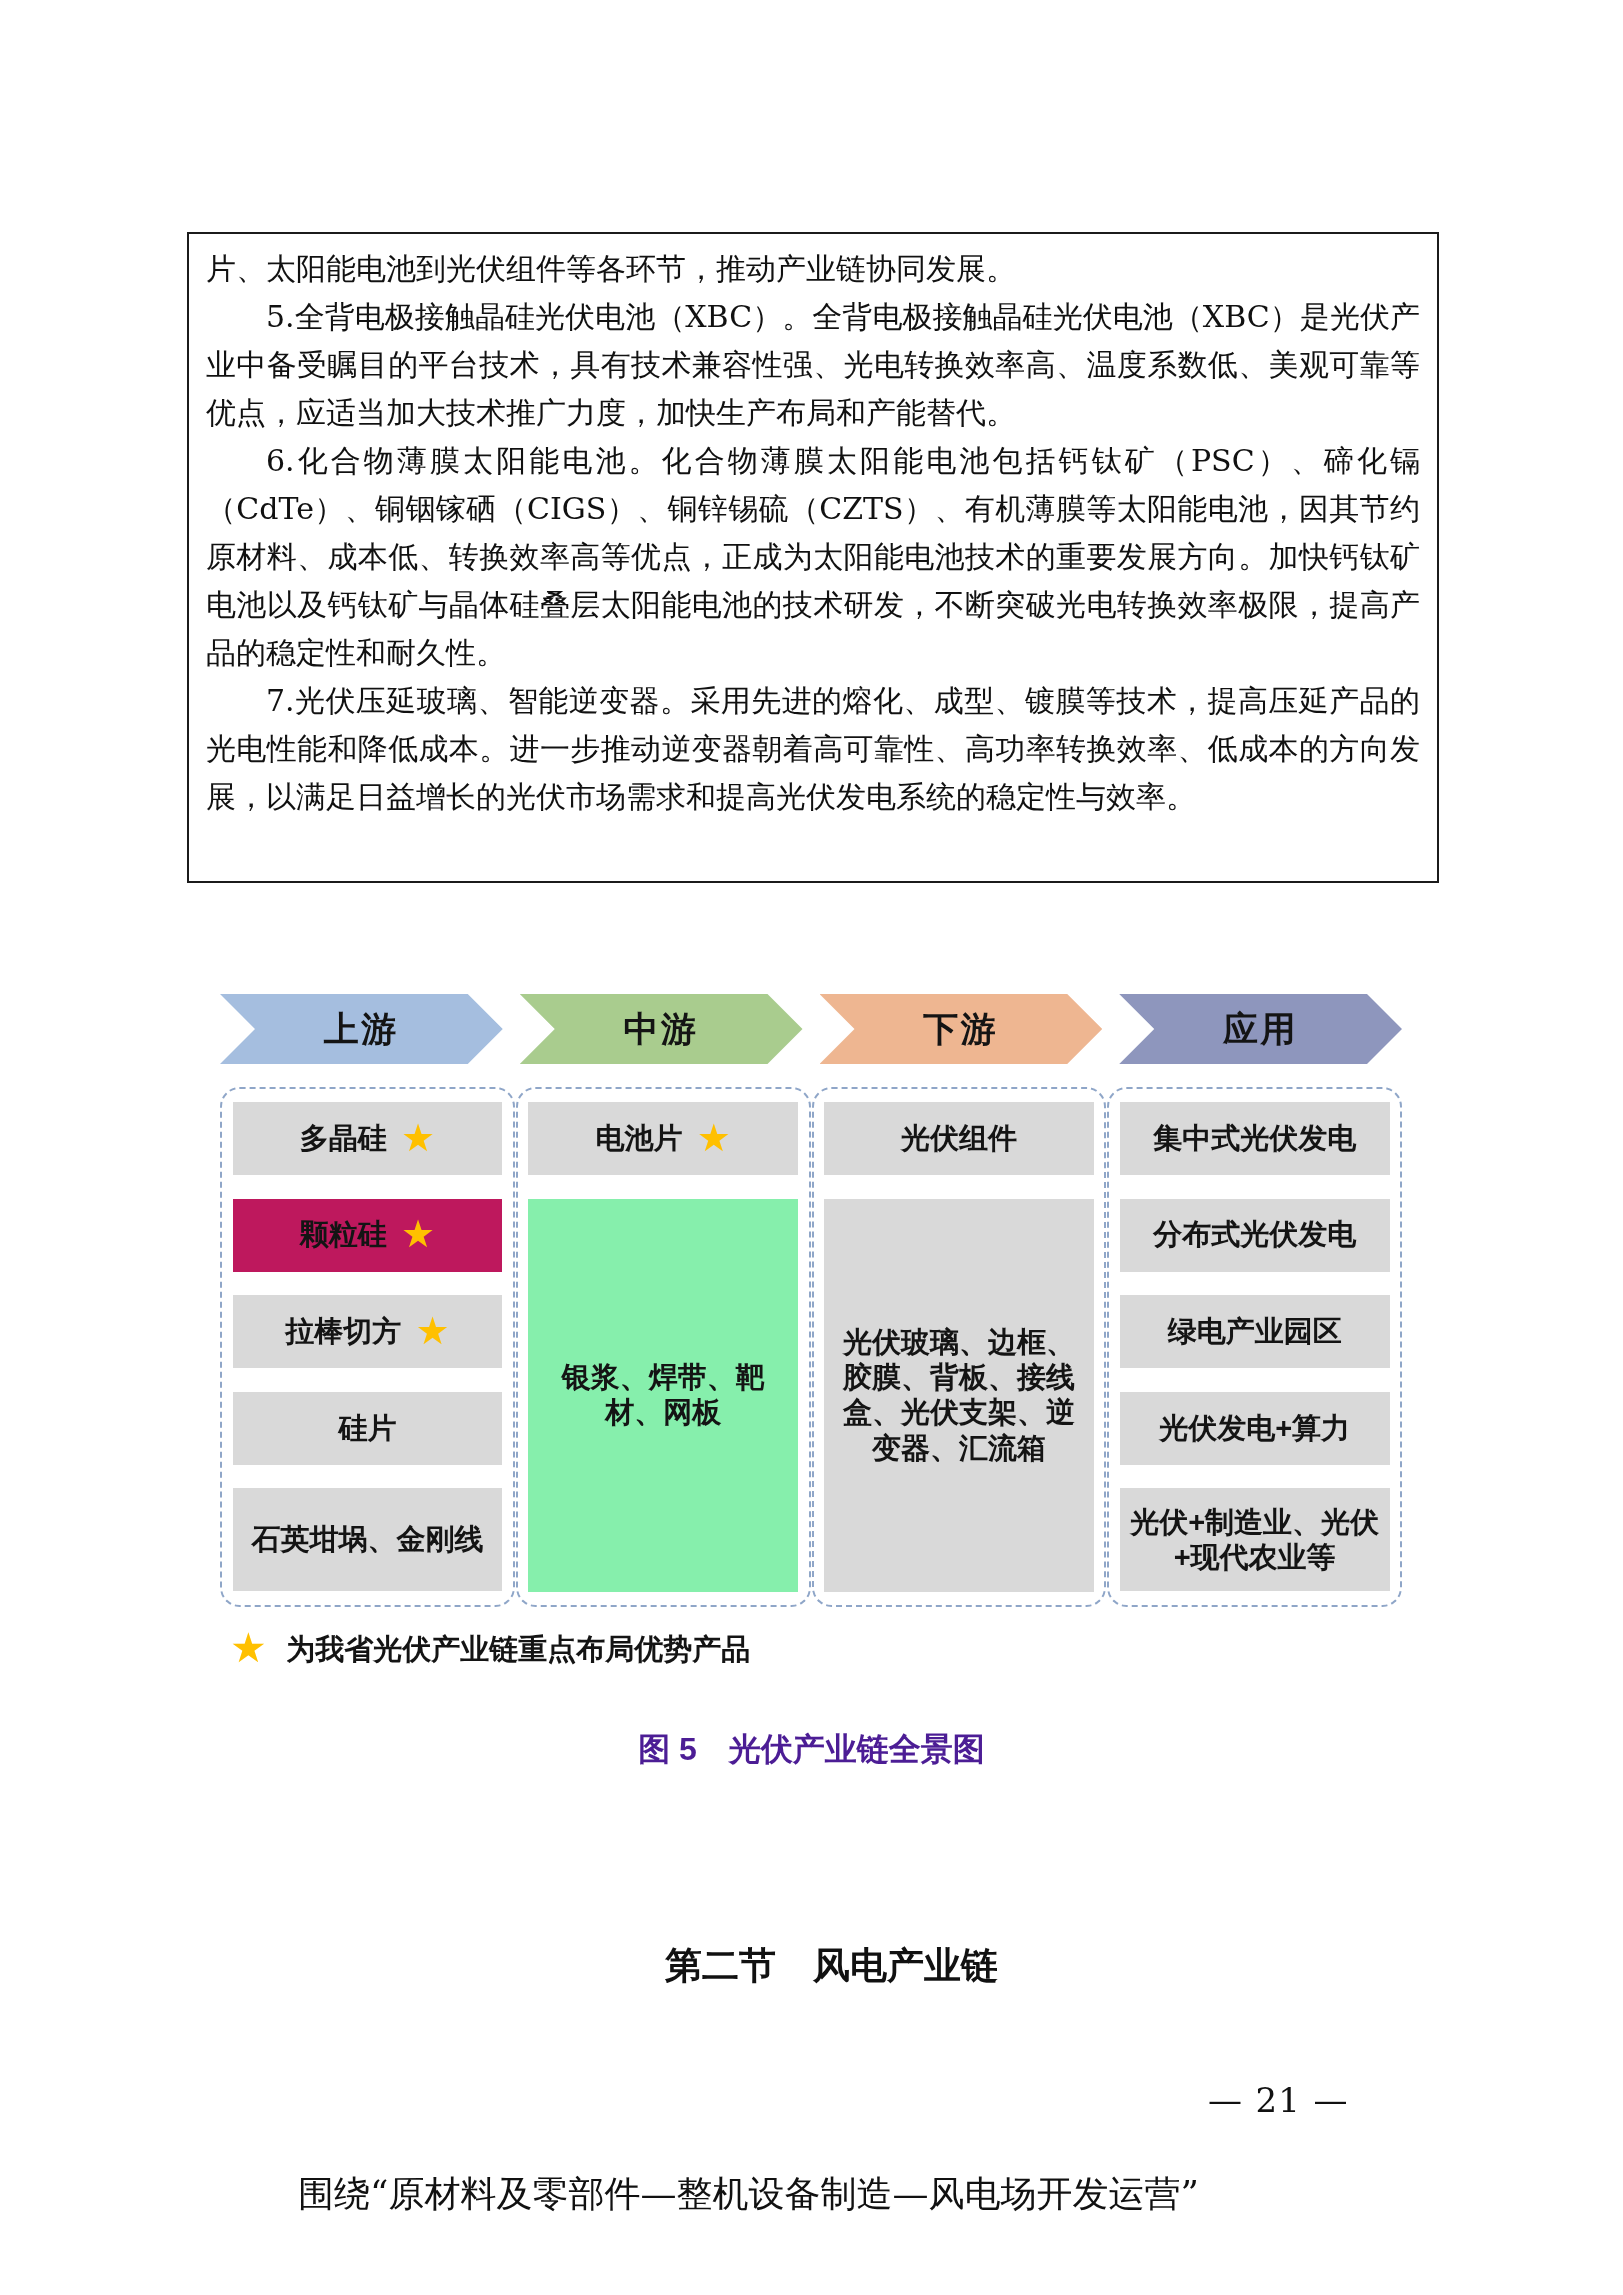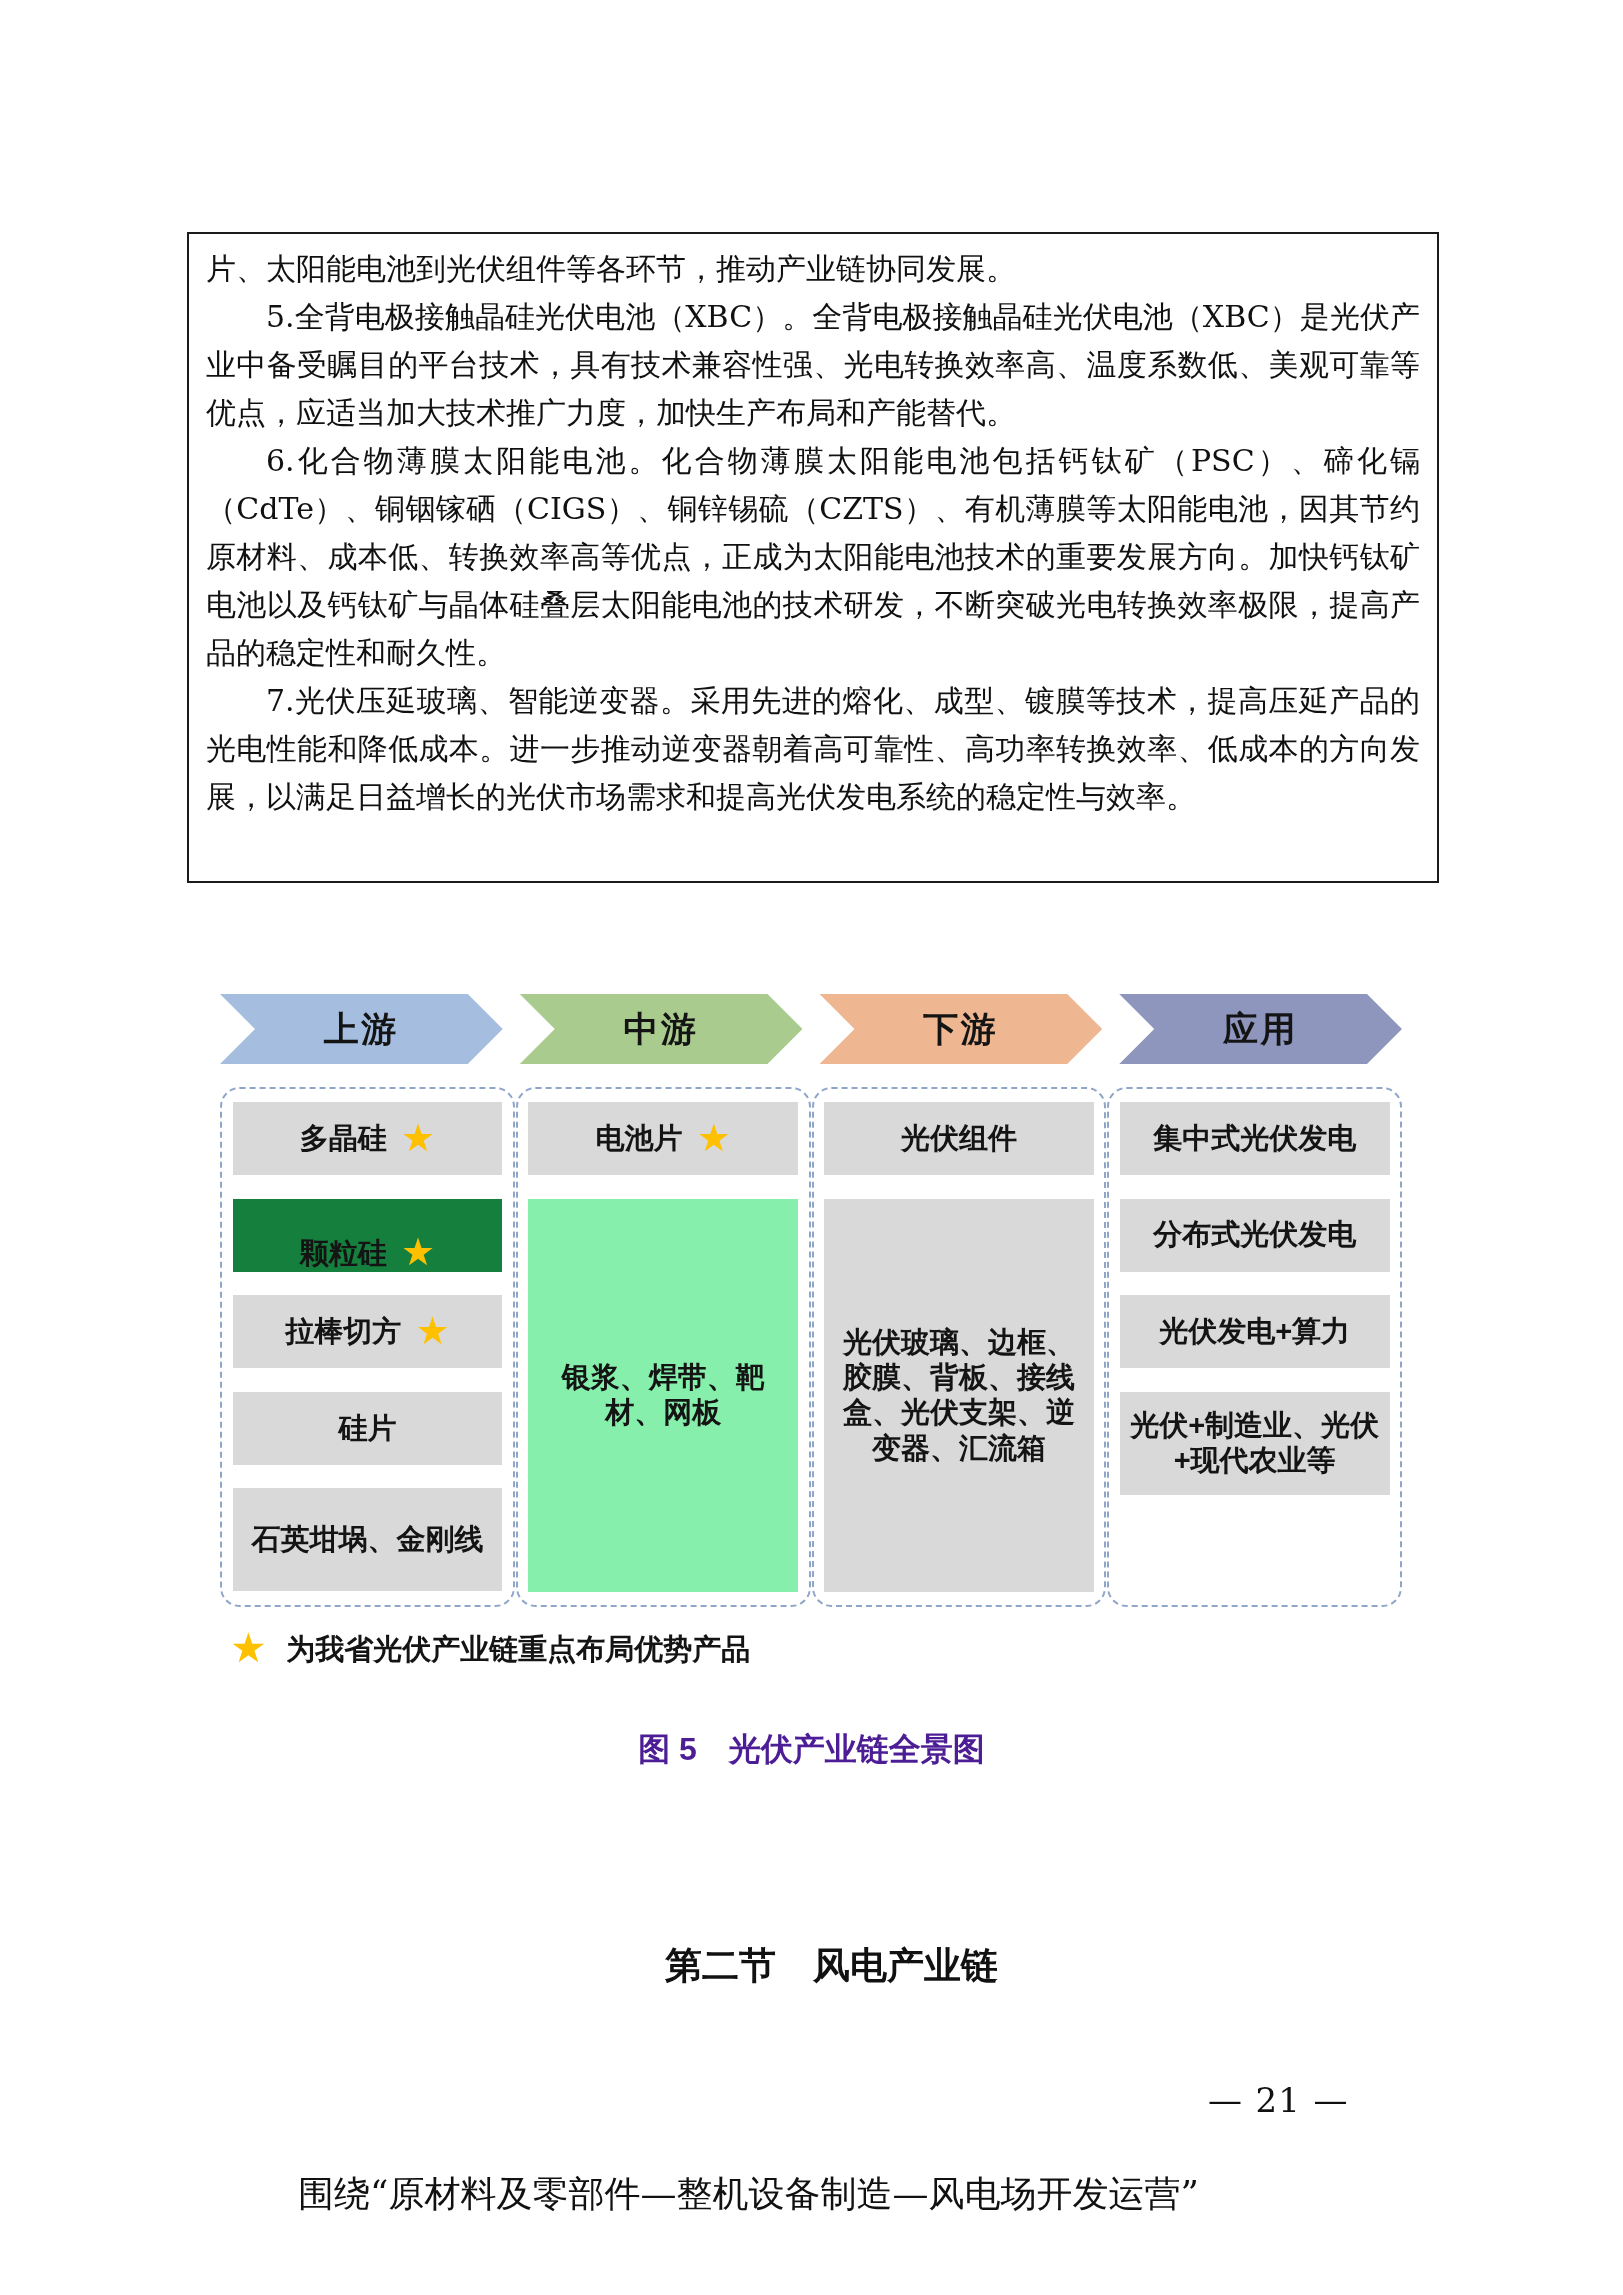--- a/index.html
+++ b/index.html
@@ -108,21 +108,21 @@
       </div>
     </div>
 
     <div class="col-row">
 
       <div class="col">
         <div class="item h1" style="background: rgb(217, 217, 217);">
           <span>多晶硅</span>
           <span class="star" style="color: rgb(255, 192, 0);">★</span>
         </div>
-        <div class="item h1" style="background: #15803d; align-items: flex-end;">
+        <div class="item h1" style="background: #be185d;">
           <span>颗粒硅</span>
           <span class="star" style="color: rgb(255, 192, 0);">★</span>
         </div>
         <div class="item h1" style="background: rgb(217, 217, 217);">
           <span>拉棒切方</span>
           <span class="star" style="color: rgb(255, 192, 0);">★</span>
         </div>
         <div class="item h1" style="background: rgb(217, 217, 217);">
           <span>硅片</span>
         </div>
@@ -151,20 +151,23 @@
       </div>
 
       <div class="col">
         <div class="item h1" style="background: rgb(217, 217, 217);">
           <span>集中式光伏发电</span>
         </div>
         <div class="item h1" style="background: rgb(217, 217, 217);">
           <span>分布式光伏发电</span>
         </div>
         <div class="item h1" style="background: rgb(217, 217, 217);">
+          <span>绿电产业园区</span>
+        </div>
+        <div class="item h1" style="background: rgb(217, 217, 217);">
           <span>光伏发电+算力</span>
         </div>
         <div class="item tall" style="background: rgb(217, 217, 217);">
           <span>光伏+制造业、光伏+现代农业等</span>
         </div>
       </div>
 
     </div>
   </div>
 

